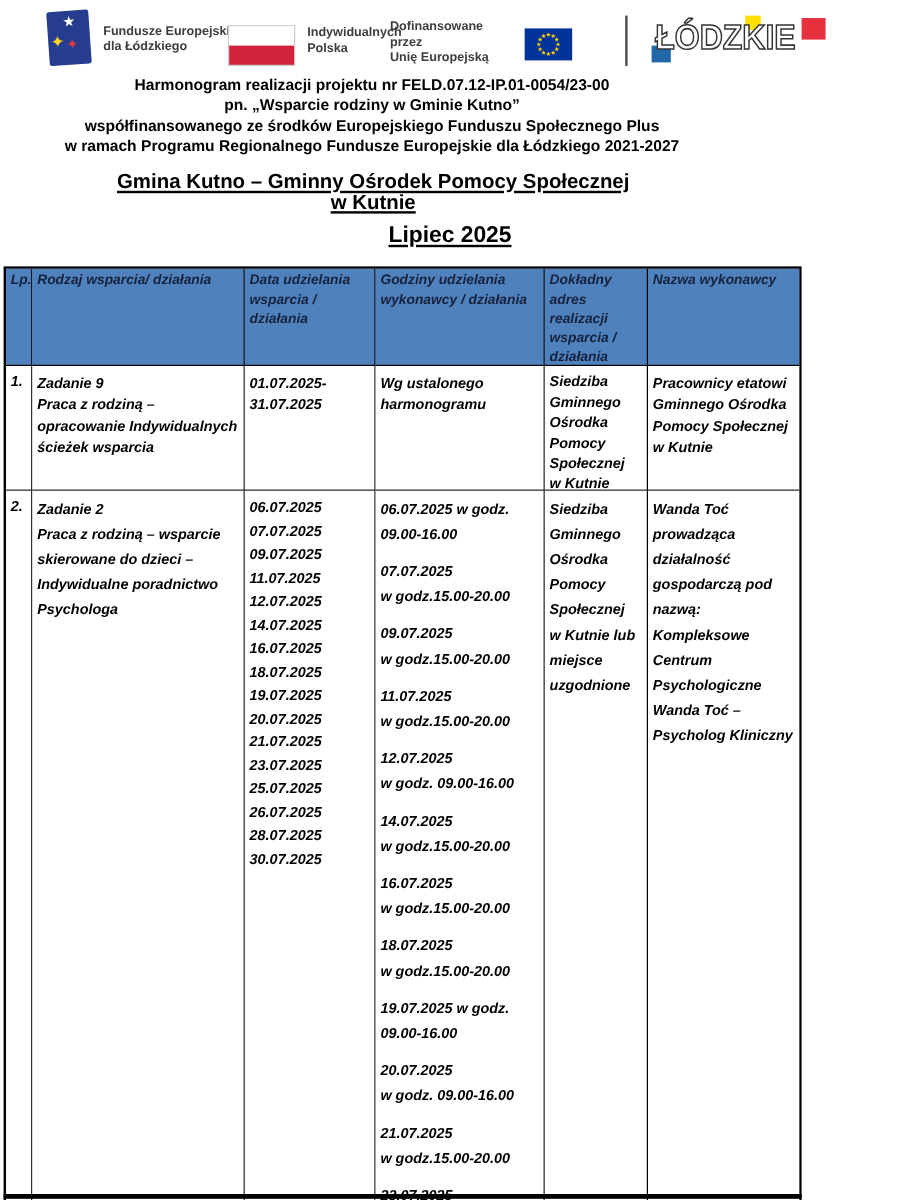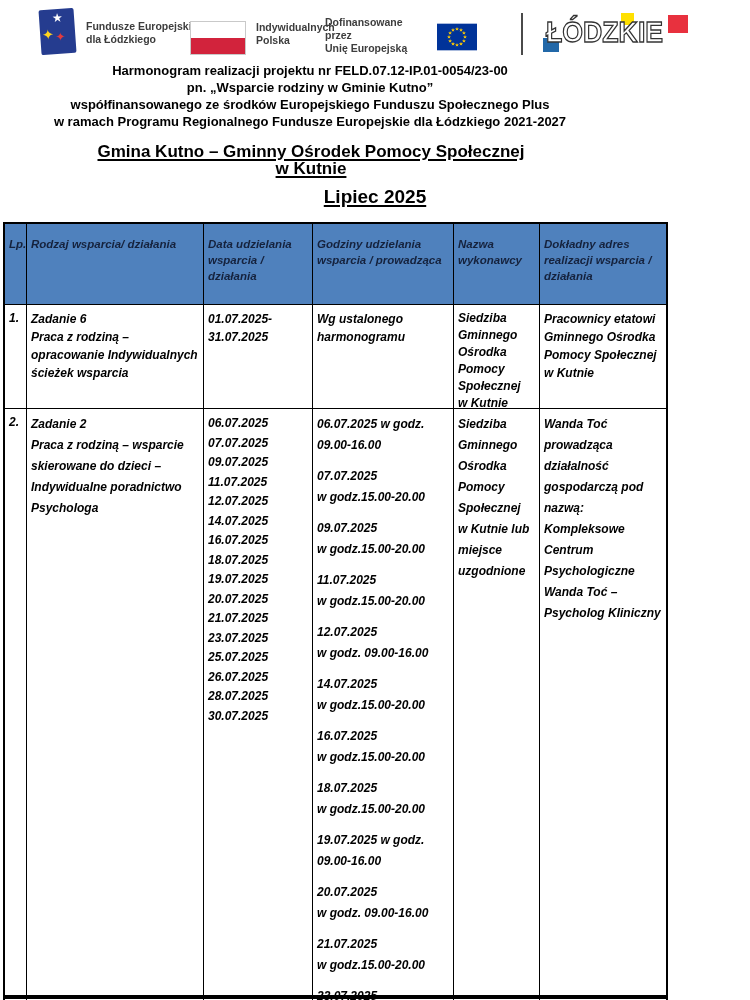--- a/index.html
+++ b/index.html
@@ -75,21 +75,21 @@
     background:#fff;
   }
   .th,.td{
     border-right:1px solid #000;border-bottom:1px solid #000;
     box-sizing:border-box;overflow:hidden;
   }
   .th:nth-child(6n),.td-last{border-right:none;}
   .th{
     background:#4f81bd;color:#15223d;
     font-size:11.5px;font-weight:700;font-style:italic;line-height:16px;
-    padding:12px 3px 0 4px;white-space:pre-line;
+    padding:2px 3px 0 4px;white-space:pre-line;
   }
   .td{
     color:#000;font-size:12px;font-weight:700;font-style:italic;
     padding:5px 3px 0 4px;white-space:pre-line;background:#fff;
   }
   .lh-r1{line-height:17px;}
   .lh-dates1{line-height:18px;}
   .lh-r2{line-height:21px;}
   .lh-dates2{line-height:19.5px;}
   .godz-block{line-height:21px;margin:0 0 10px 0;white-space:pre-line;font-style:italic;}
@@ -161,26 +161,26 @@
   <div class="org-block">Gmina Kutno – Gminny Ośrodek Pomocy Społecznej
 w Kutnie</div>
 
   <div class="month-block">Lipiec 2025</div>
 
   <div class="sched-table">
 
     <div class="th">Lp.</div>
     <div class="th">Rodzaj wsparcia/ działania</div>
     <div class="th">Data udzielania wsparcia / działania</div>
-    <div class="th">Godziny udzielania wsparcia / prowadząca</div>
+    <div class="th">Godziny udzielania wykonawcy / działania</div>
+    <div class="th">Dokładny adres realizacji wsparcia / działania</div>
     <div class="th">Nazwa wykonawcy</div>
-    <div class="th">Dokładny adres realizacji wsparcia / działania</div>
 
     <div class="td lh-r1">1.</div>
-    <div class="td lh-dates1">Zadanie 6
+    <div class="td lh-dates1">Zadanie 9
 Praca z rodziną –
 opracowanie Indywidualnych
 ścieżek wsparcia</div>
     <div class="td lh-dates1">01.07.2025-
 31.07.2025</div>
     <div class="td lh-dates1">Wg ustalonego
 harmonogramu</div>
     <div class="td lh-r1">Siedziba
 Gminnego
 Ośrodka

